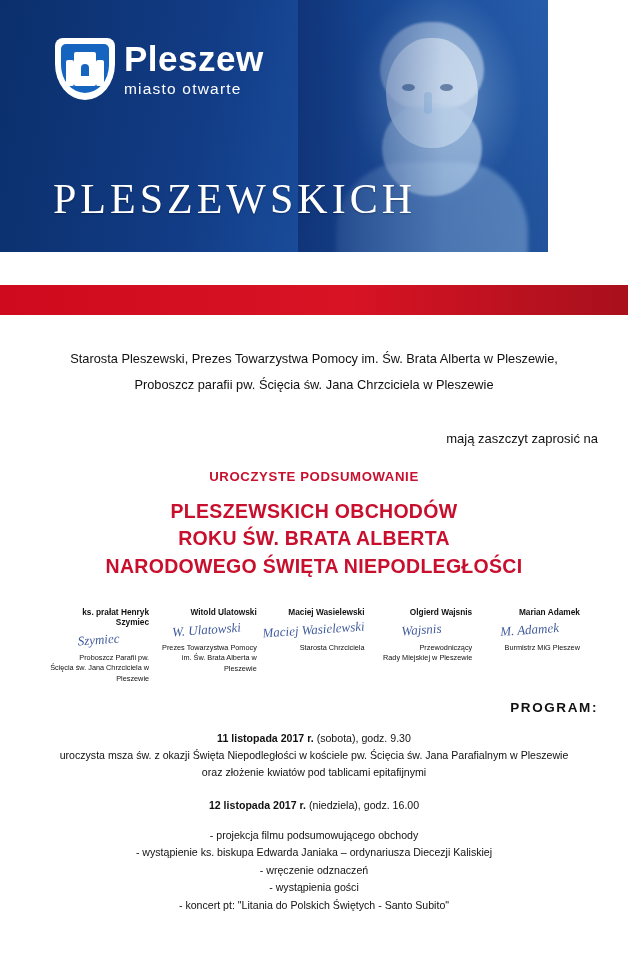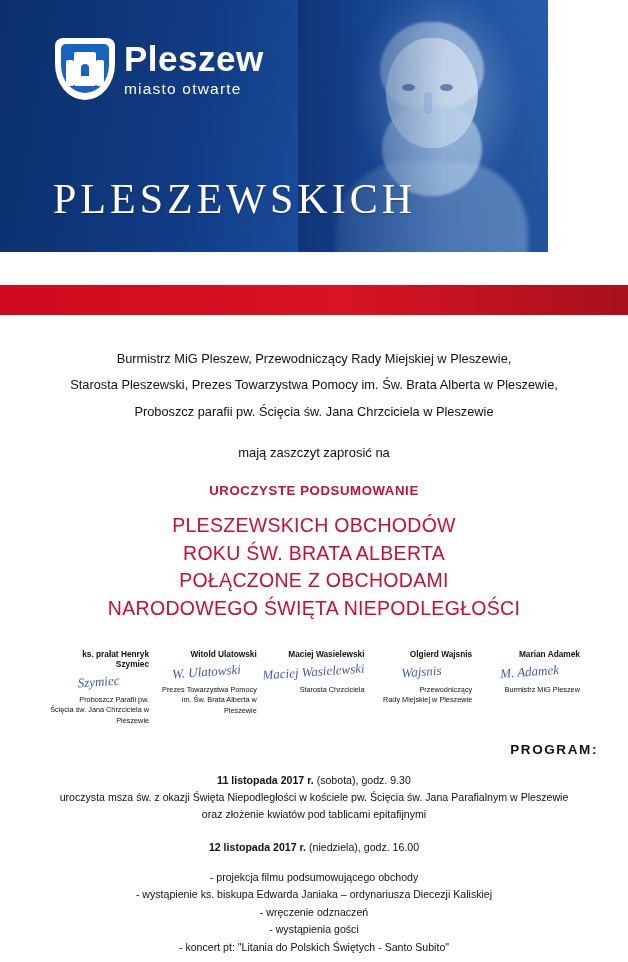--- a/index.html
+++ b/index.html
@@ -210,35 +210,36 @@
     text-align: center;
   }
   .hosts {
     margin-top: 31px;
     color: #101010;
     font-size: 12.8px;
     line-height: 2.06;
     font-family: "Liberation Sans", sans-serif;
   }
   .invite-line {
-    margin-top: 20px;
+    margin-top: 32px;
     font-size: 13px;
     color: #101010;
+    text-align: right;
   }
   .occasion {
     margin-top: 23px;
     color: #c8102e;
     font-size: 13.2px;
     font-weight: bold;
     letter-spacing: 0.6px;
   }
   .title-block {
     margin-top: 14px;
     color: #c8102e;
-    font-weight: normal;
+    font-weight: bold;
     font-size: 19.5px;
     line-height: 1.42;
     letter-spacing: 0.3px;
   }
 
   
   .signatures {
     margin-top: 26px;
     display: flex;
     justify-content: space-between;
@@ -338,33 +339,31 @@
 
     <div class="zaproszenie">PLESZEWSKICH</div>
   </div>
 
   <div class="bar-white"></div>
   <div class="bar-red"></div>
 
   <div class="content">
 
     <div class="hosts">
-      <div>Burmistrz MiG Pleszew, Przewodniczący Rady Miejskiej w Pleszewie,</div>
       <div>Starosta Pleszewski, Prezes Towarzystwa Pomocy im. Św. Brata Alberta w Pleszewie,</div>
       <div>Proboszcz parafii pw. Ścięcia św. Jana Chrzciciela w Pleszewie</div>
     </div>
 
     <div class="invite-line">mają zaszczyt zaprosić na</div>
 
     <div class="occasion">UROCZYSTE PODSUMOWANIE</div>
 
     <div class="title-block">
       <div>PLESZEWSKICH OBCHODÓW</div>
       <div>ROKU ŚW. BRATA ALBERTA</div>
-      <div>POŁĄCZONE Z OBCHODAMI</div>
       <div>NARODOWEGO ŚWIĘTA NIEPODLEGŁOŚCI</div>
     </div>
 
     <div class="signatures">
       <div class="sig">
         <div class="sig-name">ks. prałat Henryk Szymiec</div>
         <div class="sig-mark">Szymiec</div>
         <div class="sig-role" style="white-space:pre-line">Proboszcz Parafii pw.
 Ścięcia św. Jana Chrzciciela w Pleszewie</div>
       </div>

